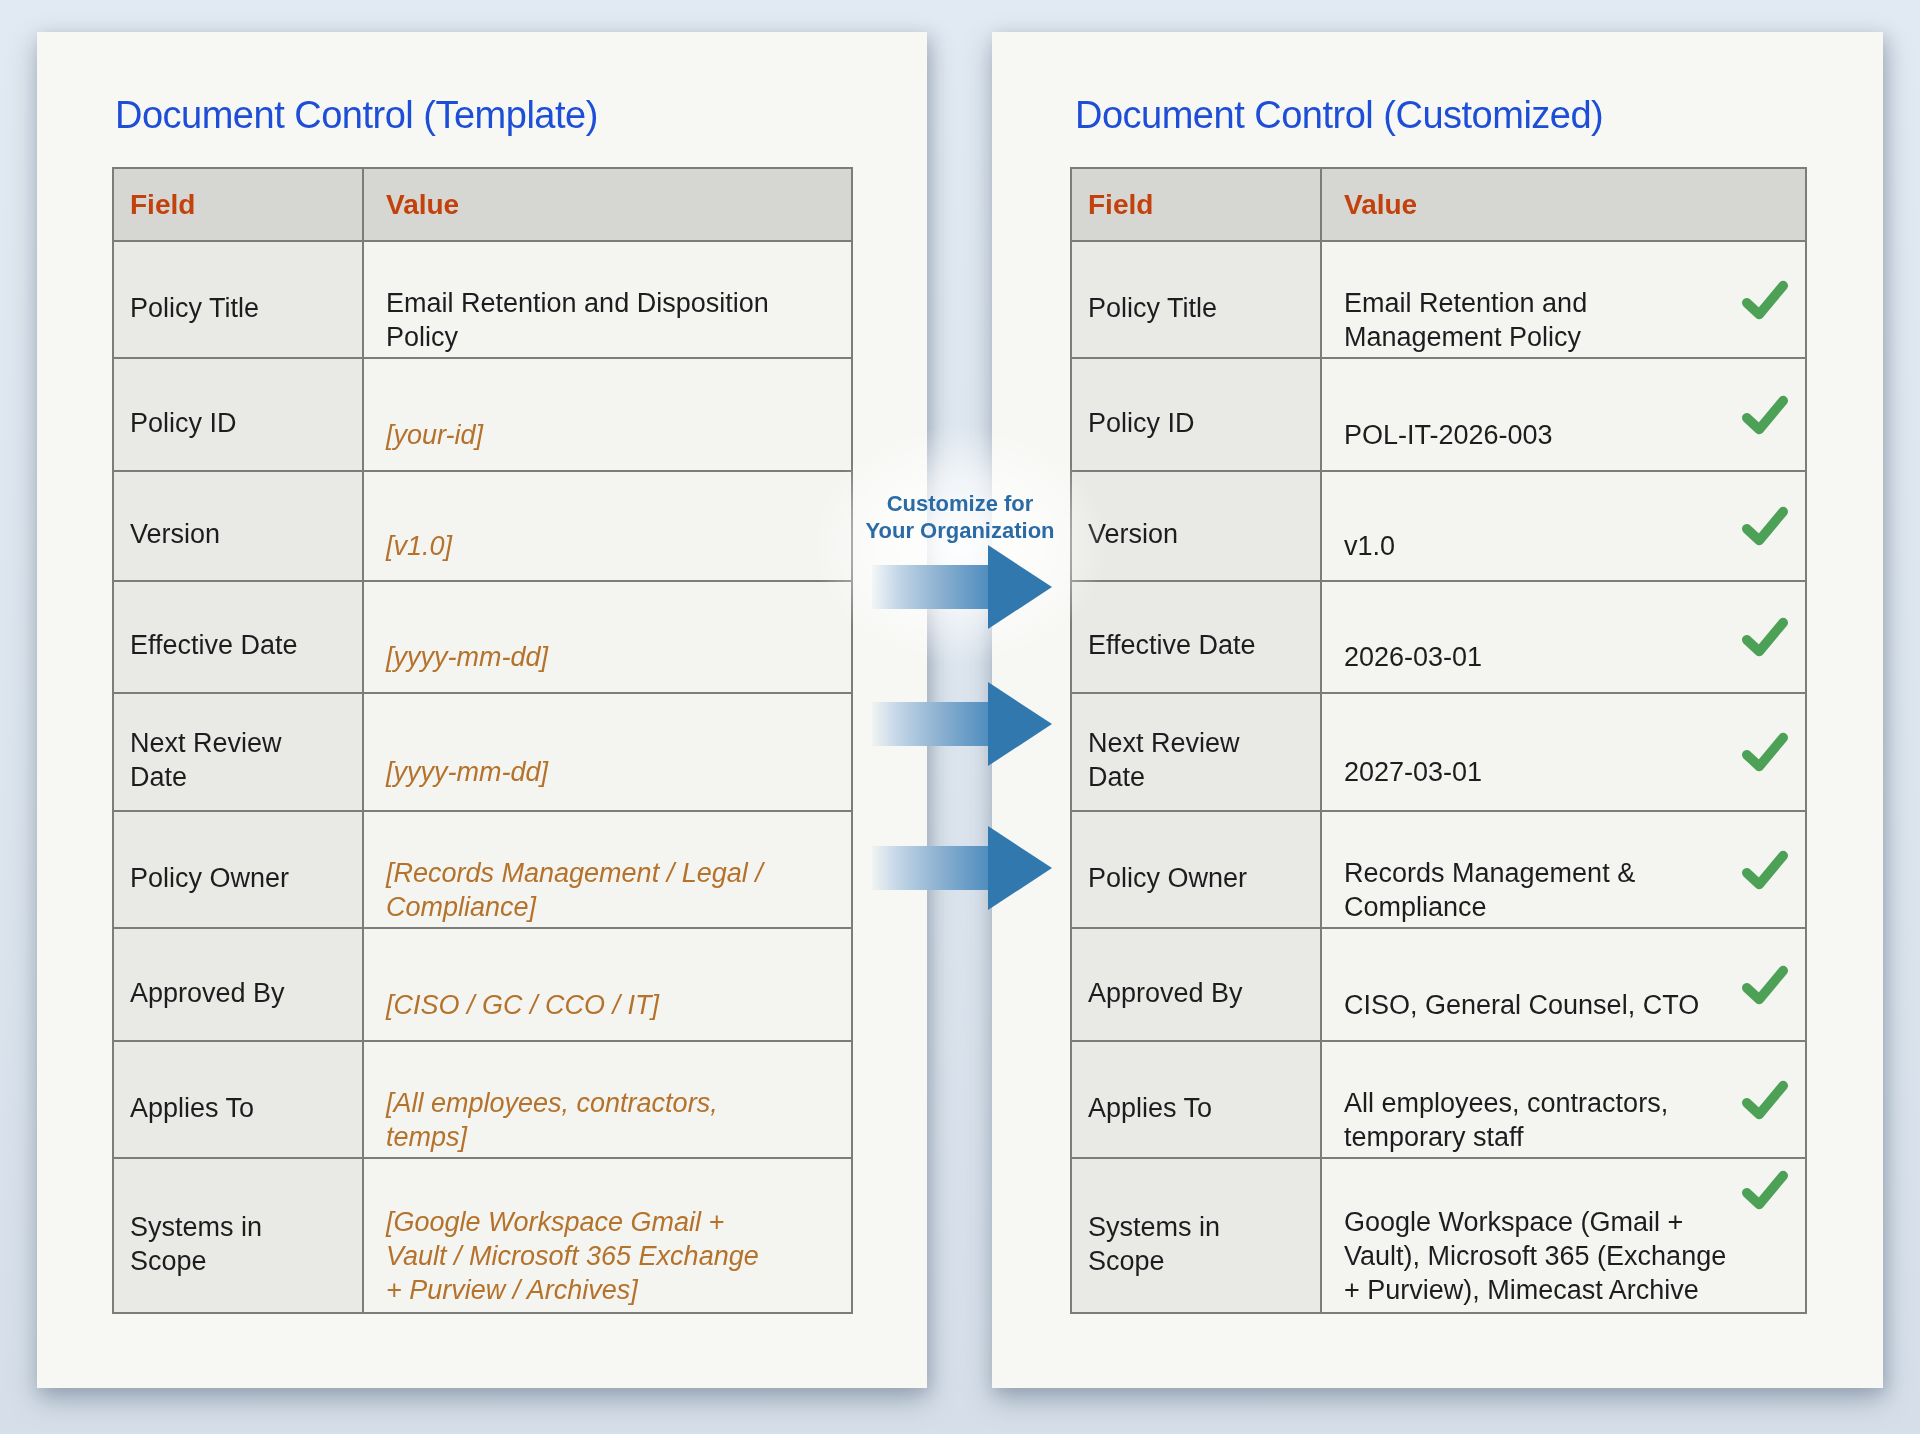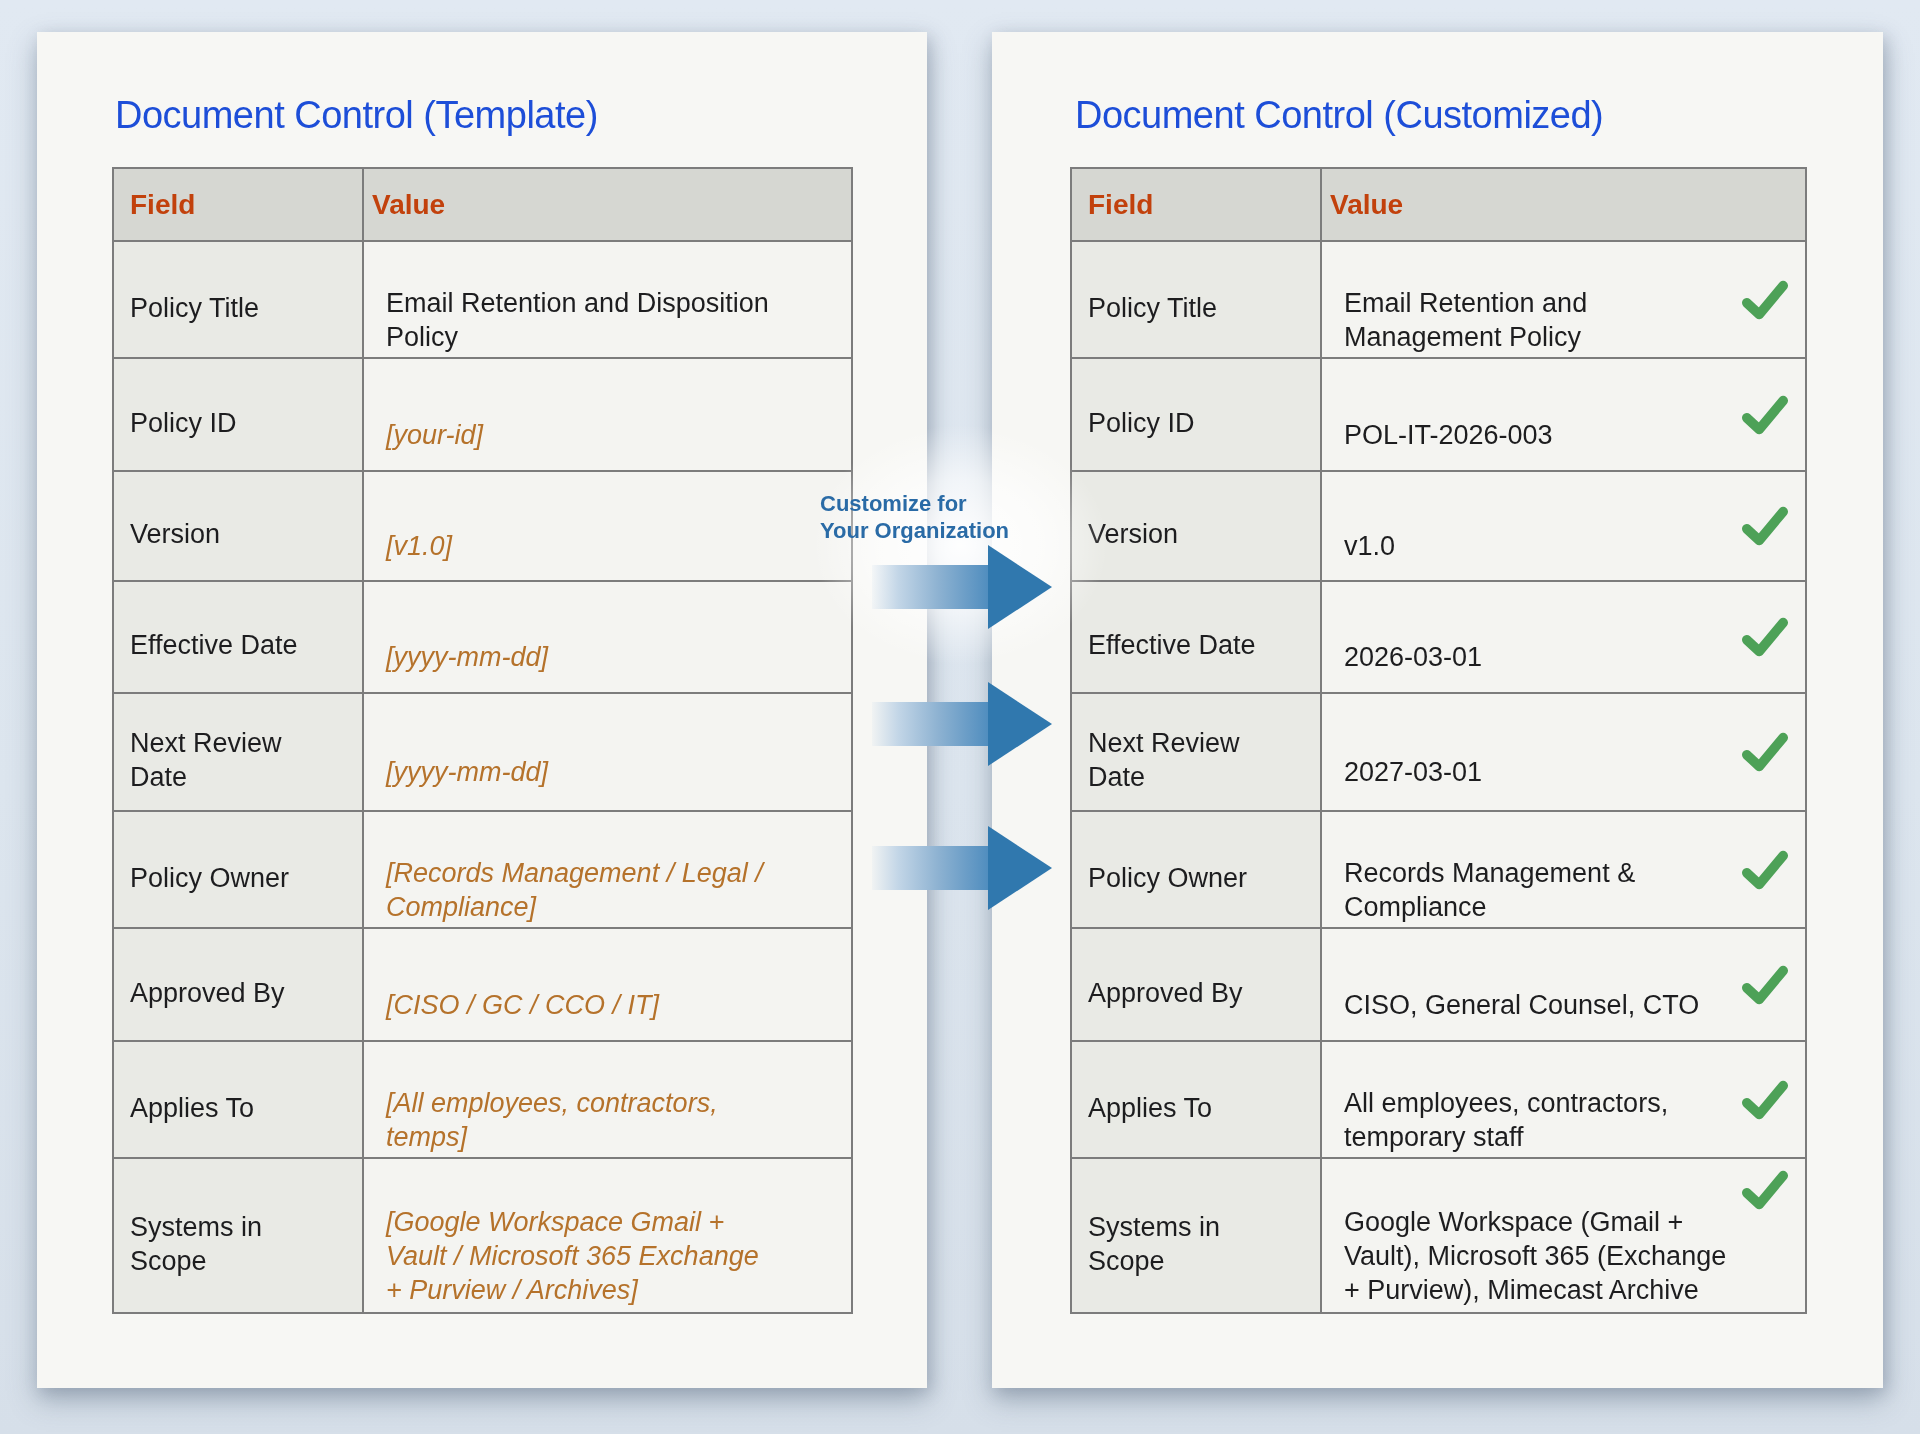--- a/index.html
+++ b/index.html
@@ -30,42 +30,42 @@
   col.c-field{width:250px;}
   th,td{border:2px solid var(--border,#7c7c7c);vertical-align:middle;}
   tr.hrow{height:73px;}
   tr.r0{height:117px}tr.r1{height:113px}tr.r2{height:110px}tr.r3{height:112px}
   tr.r4{height:118px}tr.r5{height:117px}tr.r6{height:113px}tr.r7{height:117px}
   tr.r8{height:155px}
   th{
     background:var(--header-bg,#d6d7d2);text-align:left;font-size:28px;
     font-weight:bold;color:#c2410c;padding:0 0 0 16px;
   }
-  th.vcolh{padding-left:8px;}
+  th.vcolh{padding-left:22px;}
   td.fcell{
     background:var(--field-bg,#e9eae5);font-size:27px;padding:16px 10px 0 16px;
     white-space:pre-line;line-height:34px;color:#1d1d1f;
   }
   td.vcell{background:var(--value-bg,#f4f4f1);padding:0 14px 0 22px;}
   .vwrap{display:flex;justify-content:space-between;align-items:center;gap:6px;}
   .vwrap.top{align-items:flex-start;}
   .vwrap.top .check{margin-top:2px;}
   .value{
     font-size:27px;line-height:34px;white-space:pre-line;color:#1d1d1f;margin-top:40px;
   }
   .value.placeholder{color:var(--placeholder-orange,#b5722b);font-style:italic;}
   .check{flex:0 0 auto;}
   
   .center-glow{
     position:absolute;left:812px;top:425px;width:296px;height:240px;z-index:2;
     background:radial-gradient(ellipse closest-side,rgba(255,255,255,.97) 0%,rgba(255,255,255,.6) 55%,rgba(255,255,255,0) 100%);
   }
   .connector-label{
     position:absolute;left:820px;top:490px;width:280px;z-index:4;
-    font-size:22px;line-height:27px;font-weight:bold;
+    text-align:center;font-size:22px;line-height:27px;font-weight:bold;
     color:var(--label-blue,#2a6ba6);
   }
   .arrow{position:absolute;left:872px;width:180px;height:84px;z-index:3;}
   .arrow .arrow-body{
     position:absolute;left:0;top:20px;width:118px;height:44px;
     background:linear-gradient(90deg,rgba(203,220,236,.15) 0%,#c3d6e7 22%,#8fb3d2 55%,var(--arrow-body-blue,#4e8cbe) 100%);
   }
   .arrow .arrow-head{
     position:absolute;left:116px;top:0;width:64px;height:84px;
     background:var(--arrow-head-blue,#3078ae);

